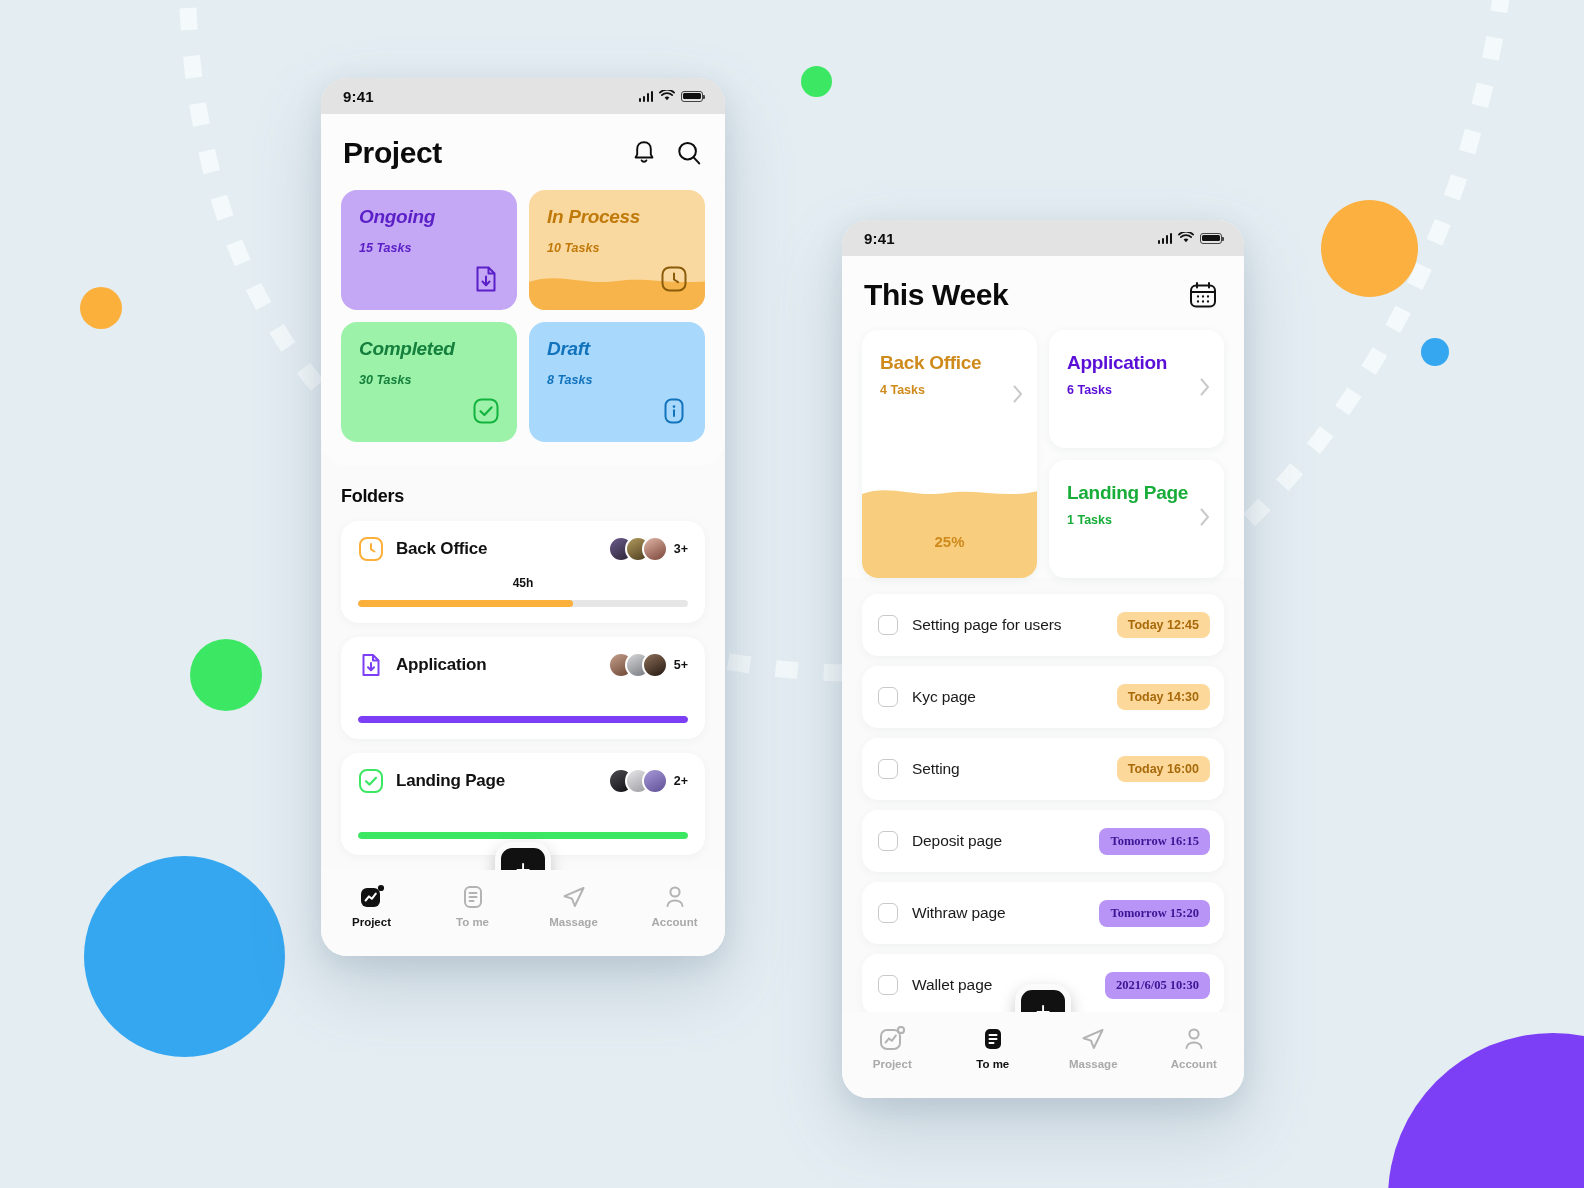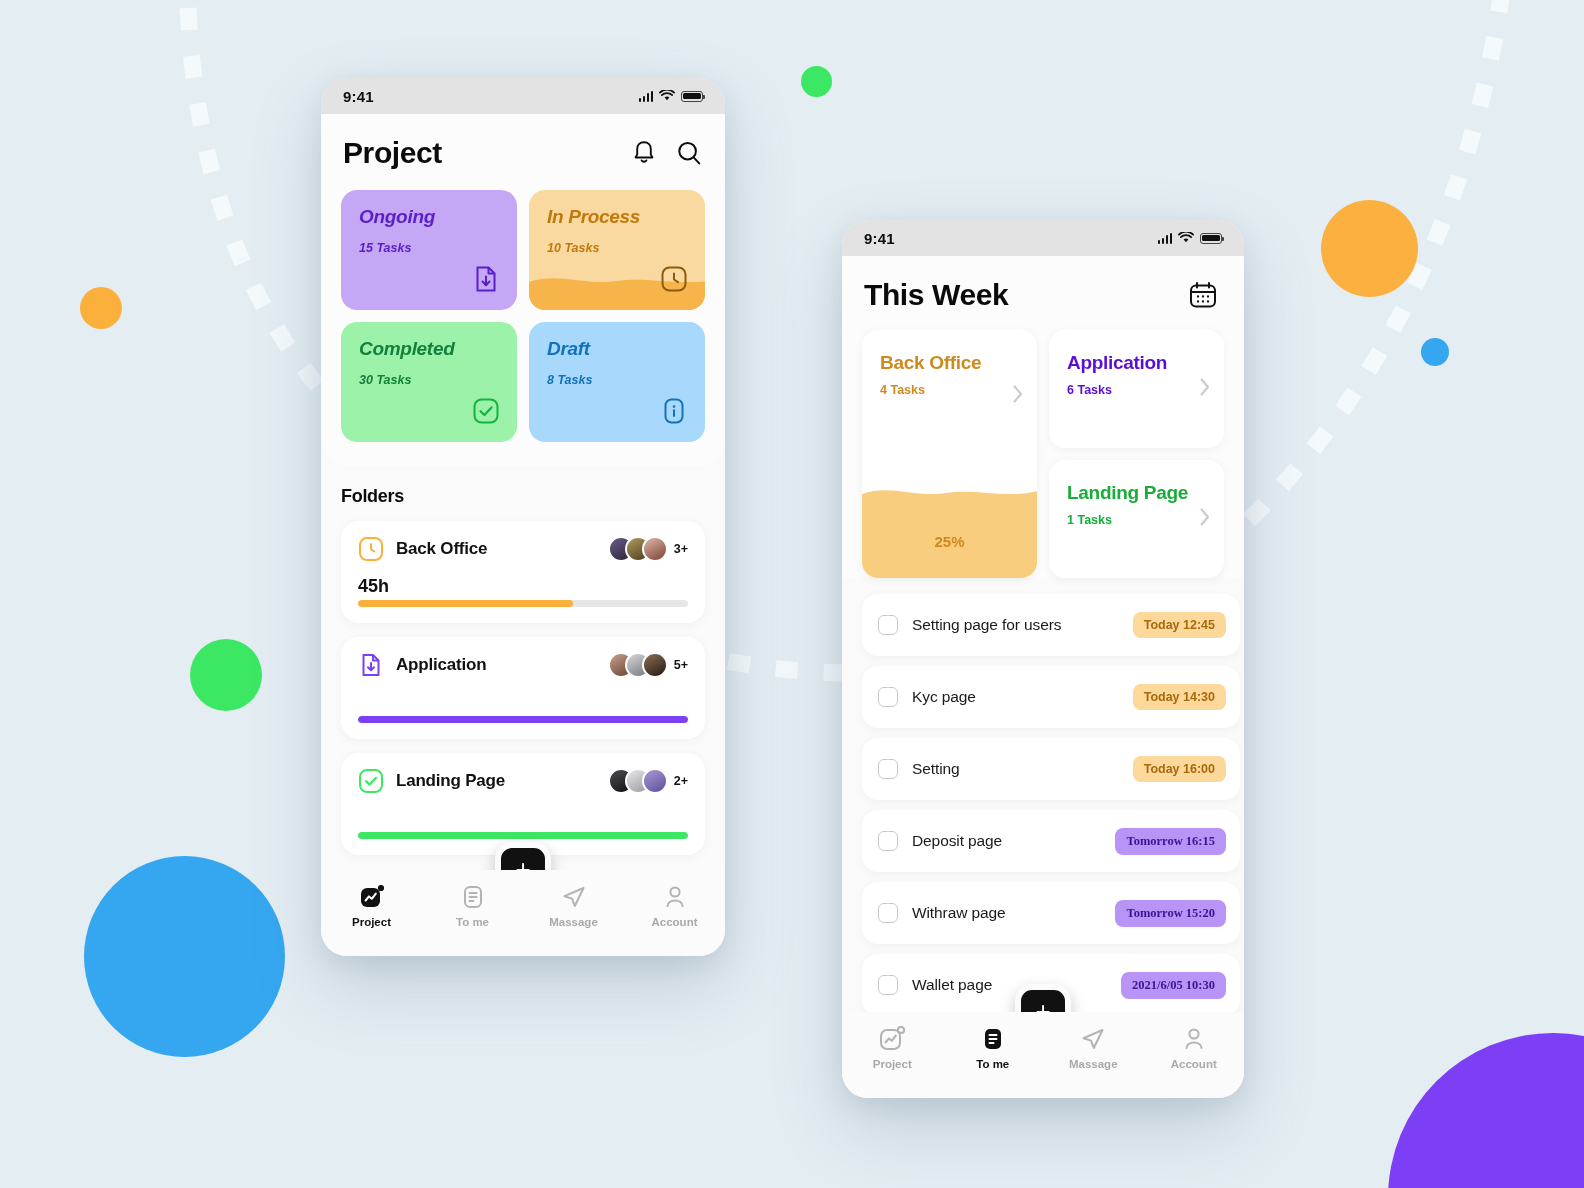--- a/index.html
+++ b/index.html
@@ -85,21 +85,21 @@
   .folder-name { font-size:17px; font-weight:bold; color:#111; letter-spacing:-.2px; }
   .folder-right { margin-left:auto; display:flex; align-items:center; }
   .avatars { display:flex; }
   .av {
     width:26px; height:26px; border-radius:50%;
     border:2px solid #fff; margin-left:-9px;
     background-size: cover; background-position:center;
   }
   .av:first-child { margin-left:0; }
   .av-more { font-size:12.5px; font-weight:bold; color:#111; margin-left:6px; }
-  .folder-hours { text-align:left; font-size:18px; font-weight:bold; color:#111; margin-top:14px; height:16px; }
+  .folder-hours { text-align:center; font-size:12px; font-weight:bold; color:#111; margin-top:14px; height:16px; }
   .pbar { height:7px; border-radius:4px; background:#e6e6e6; margin-top:8px; overflow:hidden; }
   .pbar b { display:block; height:100%; border-radius:4px; }
 
   
   .tabbar {
     position:absolute; left:0; right:0; bottom:0; height:86px;
     background:#fbfbfb;
     display:flex; align-items:flex-start; padding-top:14px;
   }
   .tab { flex:1; display:flex; flex-direction:column; align-items:center; gap:6px; position:relative; }
@@ -130,21 +130,21 @@
   .wc-name { font-size:19px; font-weight:bold; letter-spacing:-.3px; }
   .wc-count { font-size:12.5px; font-weight:bold; margin-top:9px; }
   .chev { position:absolute; right:13px; top:48%; transform:translateY(-50%); }
   .fill {
     position:absolute; left:0; right:0; bottom:0; height:100px;
   }
   .fill-lbl {
     position:absolute; left:0; right:0; bottom:28px; text-align:center;
     font-size:15px; font-weight:bold; color:#cf8a1c;
   }
-  .task-list { padding: 16px 4px 0 20px; }
+  .task-list { padding: 16px 20px 0 20px; }
   .task-item {
     background:#fff; border-radius:16px; margin-bottom:10px;
     height:62px; display:flex; align-items:center; padding: 0 14px 0 16px;
     box-shadow: 0 2px 8px rgba(60,80,100,.05);
   }
   .cbox { width:20px; height:20px; border:1.8px solid #c9c9c9; border-radius:6px; flex:0 0 auto; }
   .task-name { font-size:15.5px; color:#1a1a1a; margin-left:14px; letter-spacing:-.1px; }
   .badge {
     margin-left:auto; border-radius:8px; padding: 6px 11px;
     font-size:12.5px; font-weight:bold; white-space:nowrap;

